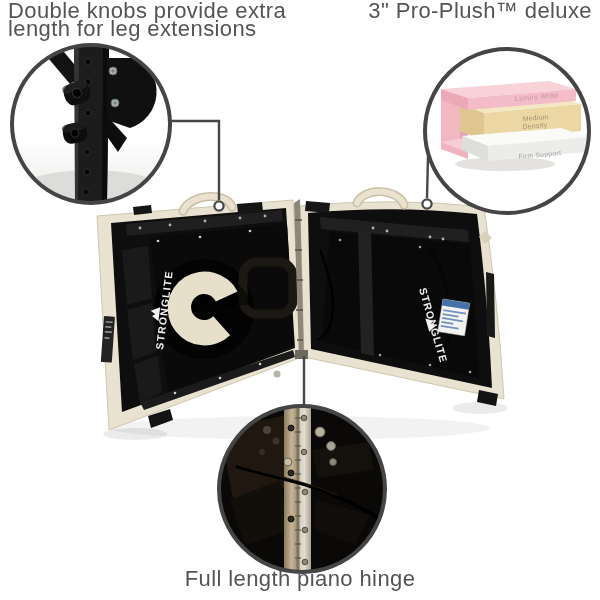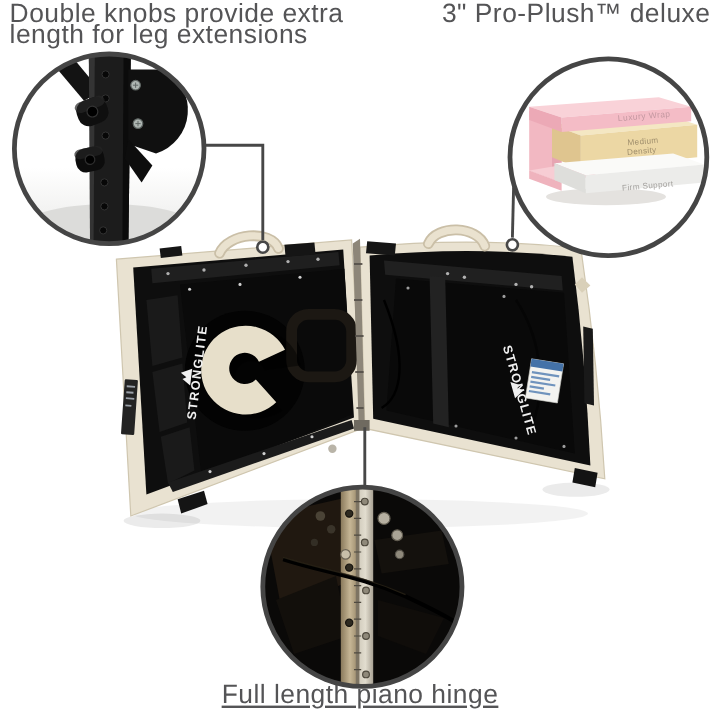--- a/index.html
+++ b/index.html
@@ -2,21 +2,21 @@
 <html><head>
 <meta charset="utf-8">
 <style>
   html,body{margin:0;padding:0;background:#fff;}
   .stage{position:relative;width:600px;height:600px;background:#fff;overflow:hidden;
          font-family:"Liberation Sans", sans-serif;}
   .caption{position:absolute;font-size:22px;line-height:18px;letter-spacing:0.4px;
            color:#545456;white-space:nowrap;}
   .caption-tl{left:8px;top:2px;text-align:left;}
   .caption-tr{right:8px;top:2px;text-align:right;}
-  .caption-b{left:0;right:0;top:570px;text-align:center;text-decoration:underline;}
+  .caption-b{left:0;right:0;top:570px;text-align:center;}
   svg{position:absolute;left:0;top:0;}
   svg text{font-family:"Liberation Sans", sans-serif;}
 </style>
 </head>
 <body>
 
 <div class="stage">
 
   <div class="caption caption-tl">
     <div>Double knobs provide extra</div>

